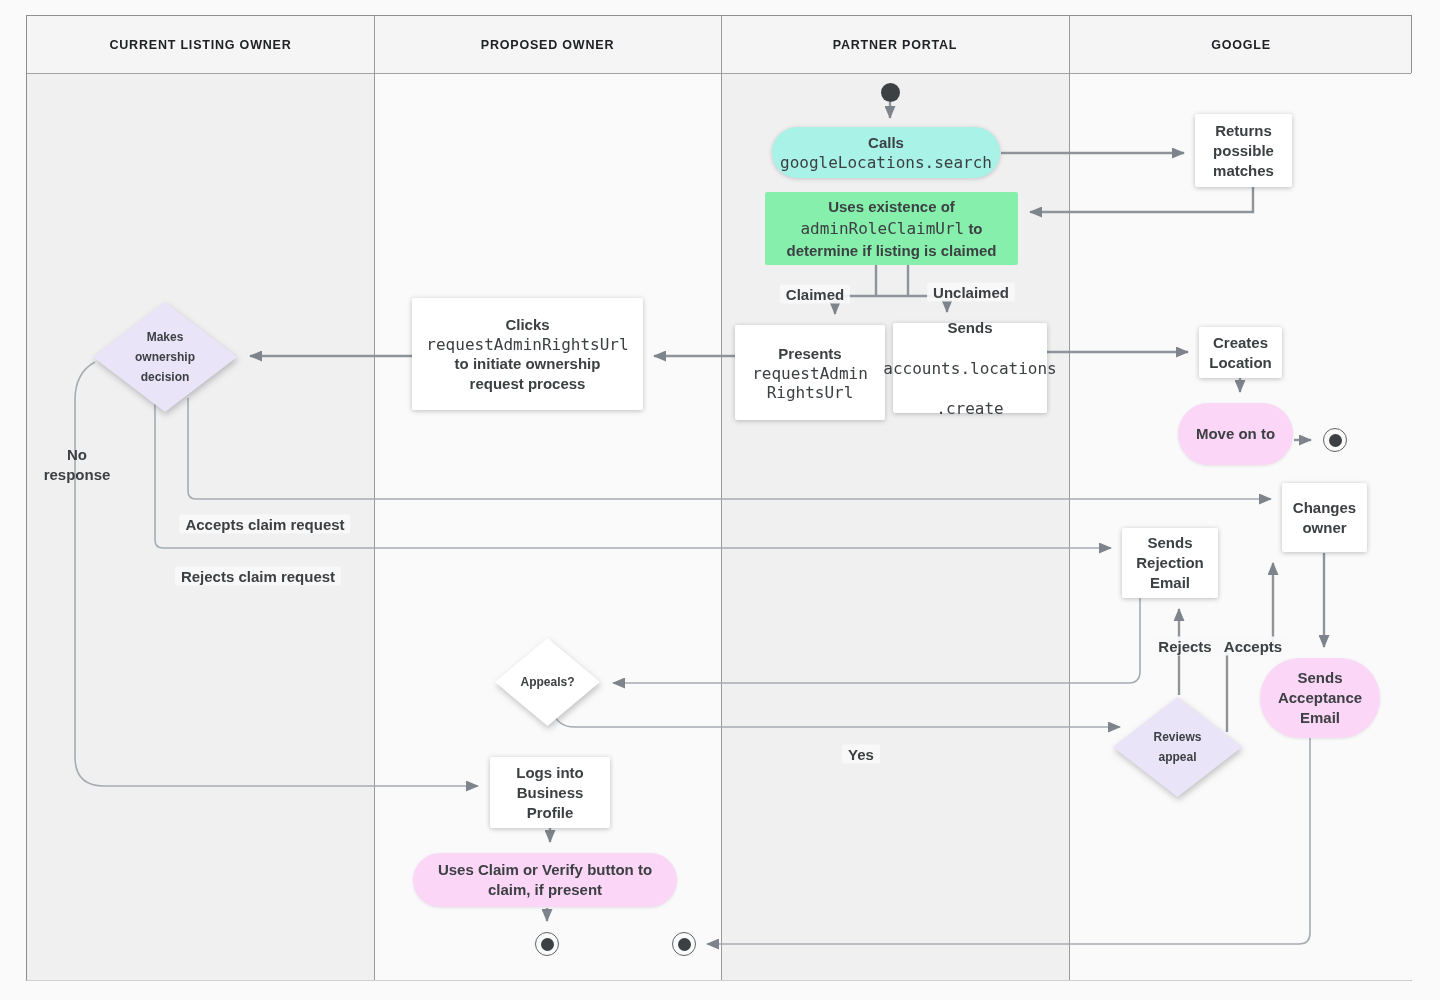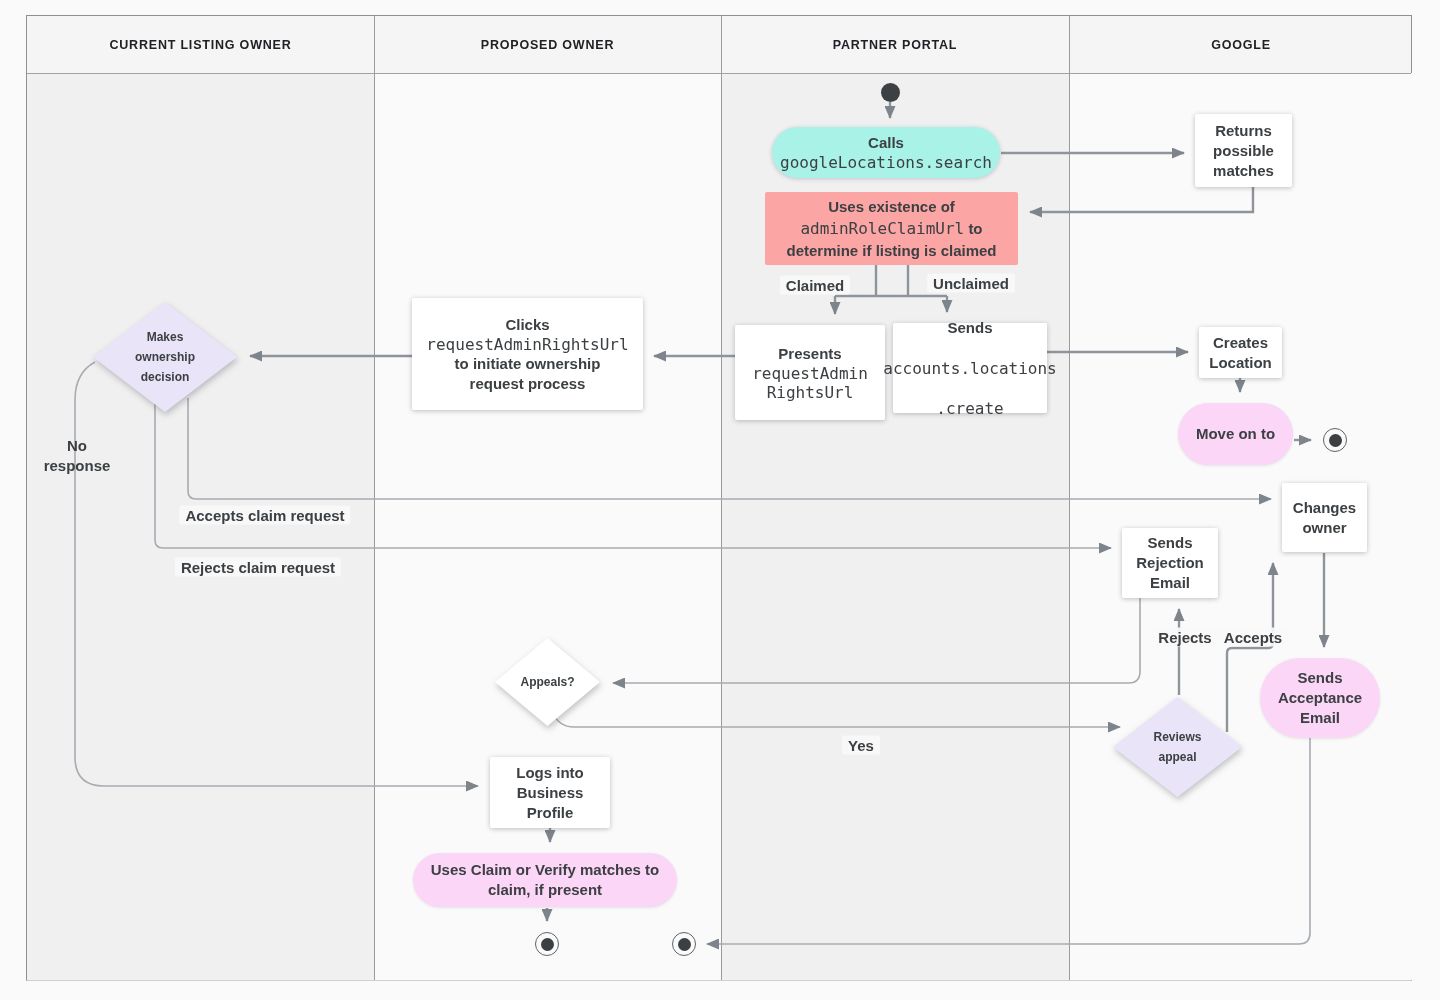--- a/index.html
+++ b/index.html
@@ -20,39 +20,39 @@
   .wire-thick{stroke:#8e949a;stroke-width:2.4;fill:none;}
   .wire-thin{stroke:#a7acb2;stroke-width:1.6;fill:none;}
   
   .node{position:absolute;z-index:3;box-sizing:border-box;display:flex;flex-direction:column;
         align-items:center;justify-content:center;text-align:center;
         font-size:15px;font-weight:700;line-height:20px;color:#3c4043;}
   .box{background:#fff;border-radius:2px;box-shadow:0 1px 5px rgba(60,64,67,.32);}
   .pill-teal{background:#a8f2e7;border-radius:27px;box-shadow:0 1px 4px rgba(60,64,67,.25);}
   .pill-pink{background:#fbd6f7;border-radius:31px;box-shadow:0 1px 3px rgba(60,64,67,.12);}
   .blob-pink{background:#fbd6f7;border-radius:40px;box-shadow:0 1px 3px rgba(60,64,67,.12);}
-  .rect-lav{background:#fca5a5;border-radius:2px;}
+  .rect-lav{background:#86efac;border-radius:2px;}
   .mono{font-family:"DejaVu Sans Mono","Liberation Mono",monospace;font-weight:400;font-size:16px;line-height:19px;}
   .diamond{position:absolute;z-index:3;}
   .dshape{position:absolute;left:0;top:0;width:100%;height:100%;
           clip-path:polygon(50% 0,100% 50%,50% 100%,0 50%);}
   .dshape.lav{background:#e9e4f7;}
   .dshape.white{background:#ffffff;}
   .diamond{filter:drop-shadow(1px 3px 3px rgba(60,64,67,.3));}
   .dtext{position:absolute;left:0;top:0;width:100%;height:100%;display:flex;align-items:center;
          justify-content:center;text-align:center;font-size:12px;font-weight:700;line-height:20px;}
   .start-node{position:absolute;z-index:3;width:19px;height:19px;border-radius:50%;background:#3c4043;}
   .end-node{position:absolute;z-index:3;width:24px;height:24px;border-radius:50%;
             border:1.5px solid #5f6368;background:#fafafa;box-sizing:border-box;
             display:flex;align-items:center;justify-content:center;}
   .end-dot{width:13px;height:13px;border-radius:50%;background:#3c4043;}
   
   .elabel{position:absolute;z-index:4;transform:translate(-50%,-50%);font-size:15px;font-weight:700;
           color:#3c4043;background:rgba(249,249,250,.92);padding:1px 6px;border-radius:2px;
-          white-space:nowrap;text-align:center;}
+          white-space:nowrap;text-align:center;margin-top:9px;}
   .elabel.wrap{white-space:normal;width:84px;line-height:20px;background:transparent;}
 </style>
 </head>
 <body>
 
 <div class="stage">
 
   <div class="frame">
     <div class="lane gray" style="left:0;width:347px;"></div>
     <div class="lane light" style="left:347px;width:347px;"></div>
@@ -202,21 +202,21 @@
 
   <div class="node blob-pink" style="left:1260px;top:658px;width:120px;height:80px;">
     <div style="width:100px;">Sends Acceptance Email</div>
   </div>
 
   <div class="node box" style="left:490px;top:757px;width:120px;height:71px;">
     <div style="width:90px;">Logs into Business Profile</div>
   </div>
 
   <div class="node pill-pink" style="left:413px;top:853px;width:264px;height:54px;">
-    <div style="width:236px;">Uses Claim or Verify matches to claim, if present</div>
+    <div style="width:236px;">Uses Claim or Verify button to claim, if present</div>
   </div>
 
   <div class="elabel" style="left:815px;top:285px;">Claimed</div>
   <div class="elabel" style="left:971px;top:283px;">Unclaimed</div>
   <div class="elabel wrap" style="left:77px;top:456px;">No response</div>
   <div class="elabel" style="left:265px;top:515px;">Accepts claim request</div>
   <div class="elabel" style="left:258px;top:567px;">Rejects claim request</div>
   <div class="elabel" style="left:861px;top:745px;">Yes</div>
   <div class="elabel" style="left:1185px;top:637px;">Rejects</div>
   <div class="elabel" style="left:1253px;top:637px;">Accepts</div>

